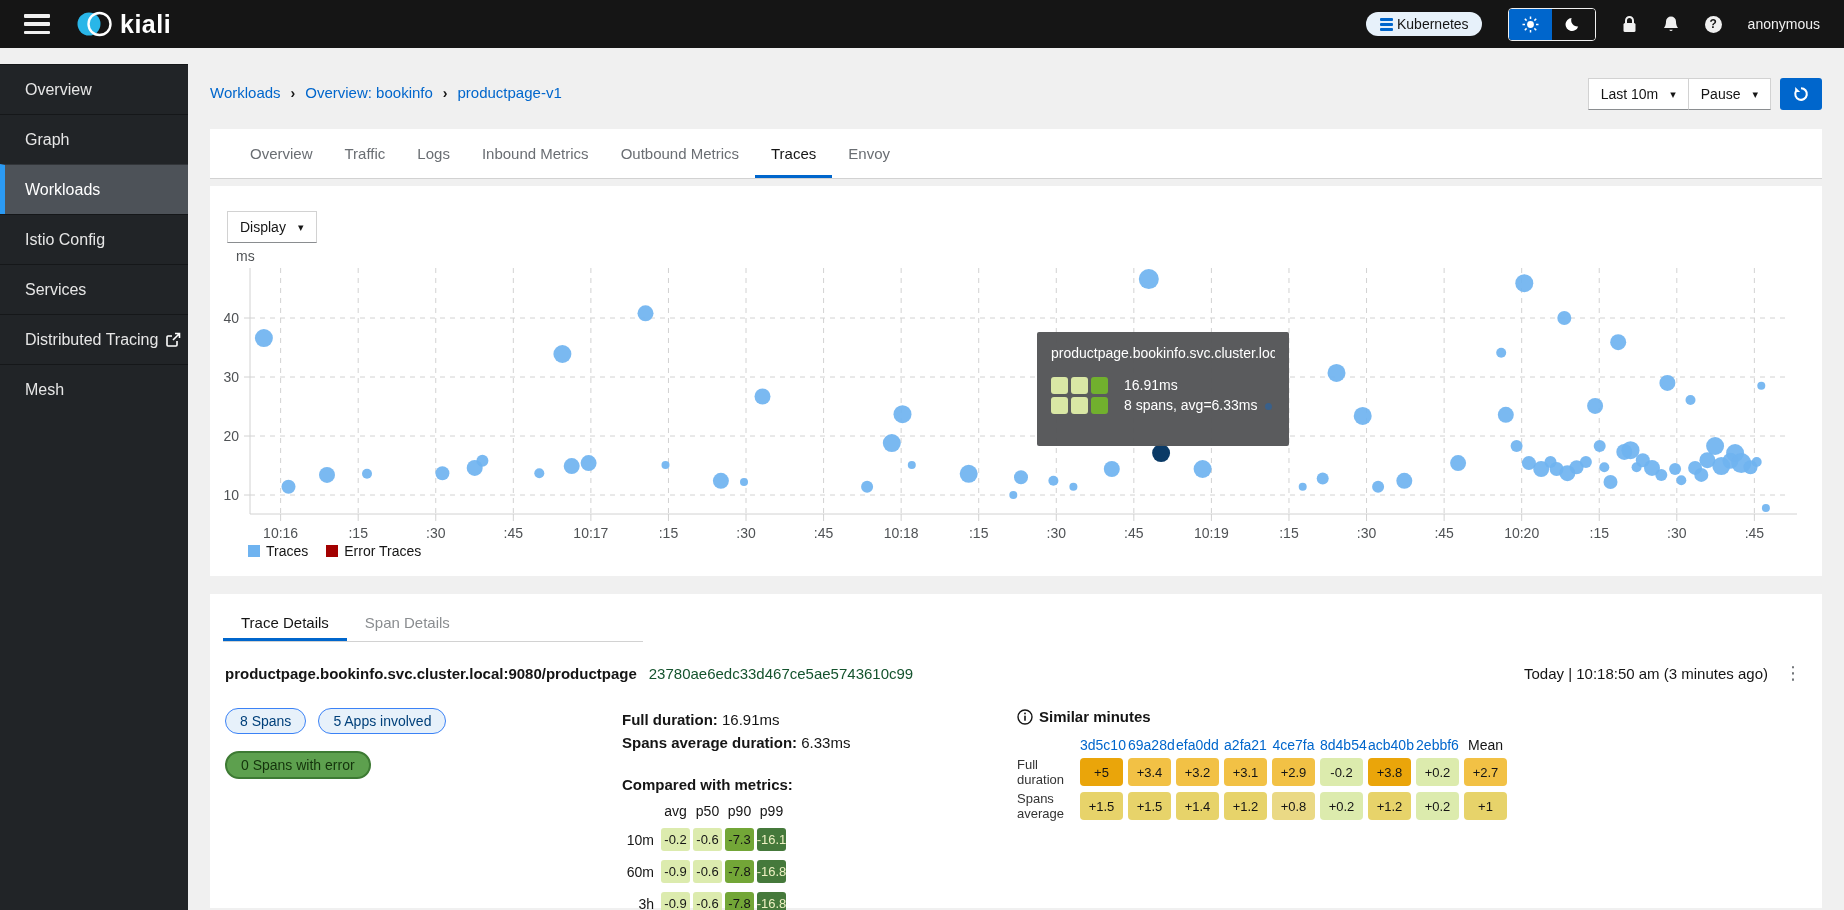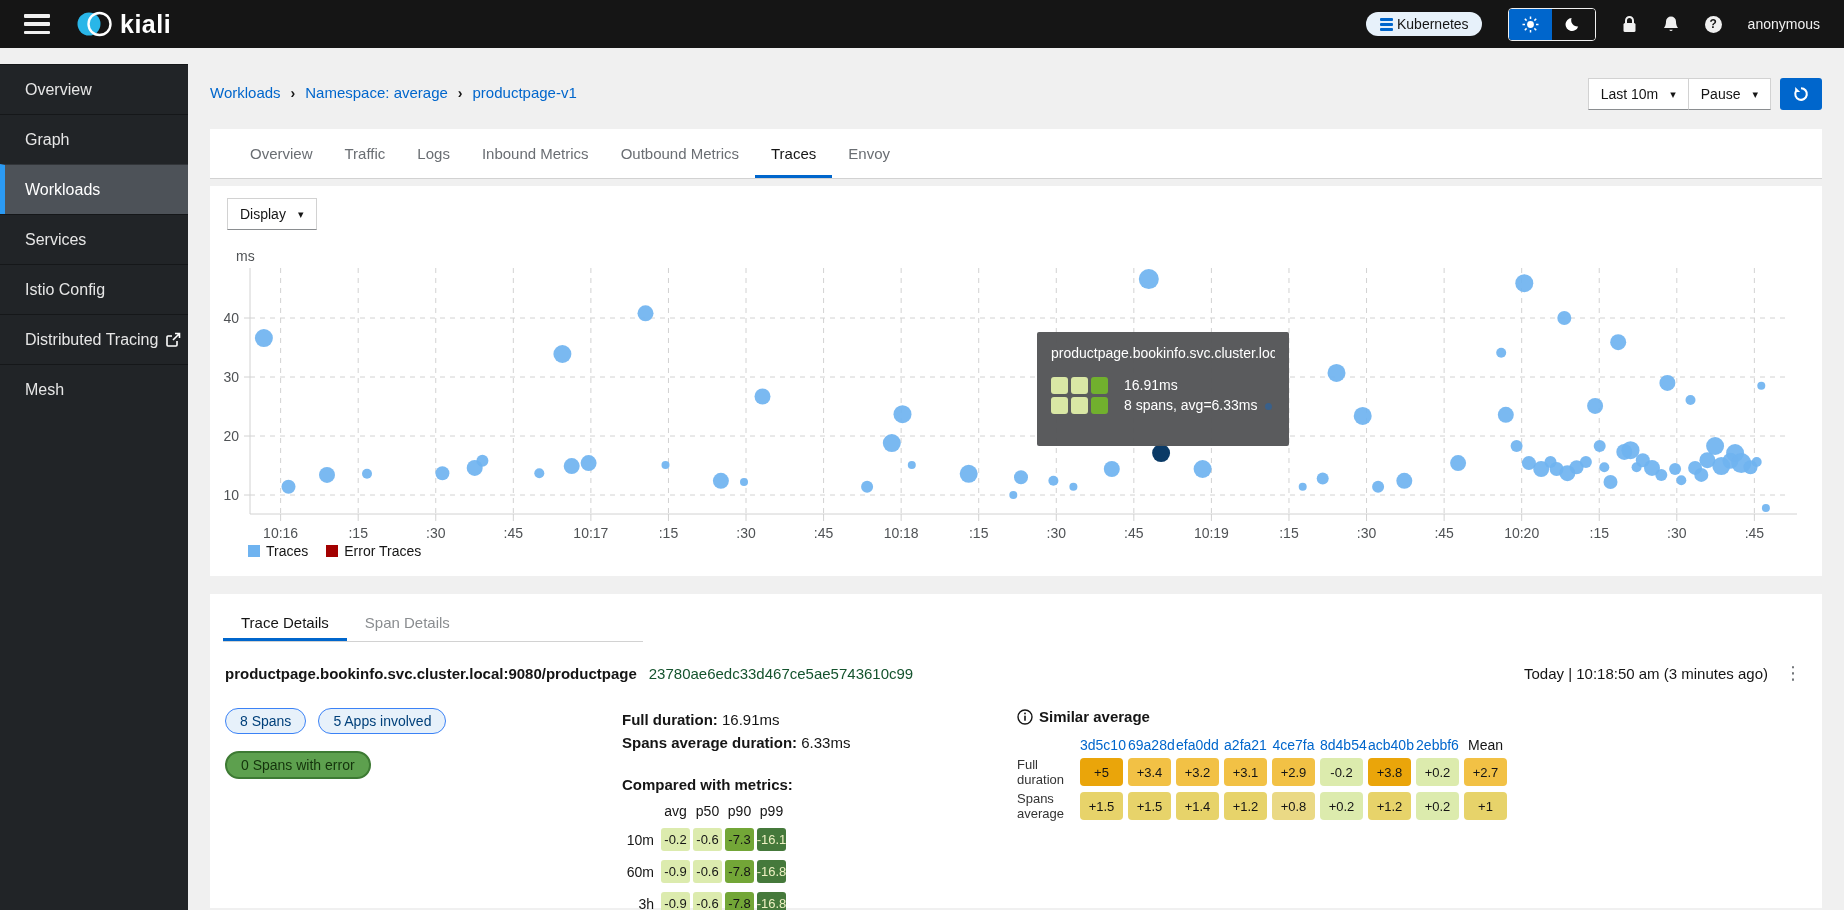--- a/index.html
+++ b/index.html
@@ -39,21 +39,21 @@
     display:flex; align-items:center; gap:12px; padding:0 12px; font-size:14px; cursor:pointer; }
   .caret { font-size:11px; color:#151515; }
   .refresh-btn { width:42px; height:32px; margin-left:9px; background:#0066cc; border:none; border-radius:3px; cursor:pointer; display:flex; align-items:center; justify-content:center; }
 
   .tabs-bar { margin-top:19px; background:#fff; height:50px; display:flex; align-items:stretch; padding-left:24px; border-bottom:1px solid #d2d2d2; }
   .tab { background:none; border:none; font-size:15px; color:#6a6e73; padding:0 16px; cursor:pointer; font-family:inherit; }
   .tab.active { color:#151515; box-shadow:inset 0 -3px 0 #0066cc; }
 
   
   .chart-card { position:relative; margin-top:7px; background:#fff; height:390px; width:1612px; }
-  .display-select { position:absolute; left:17px; top:12px; width:90px; }
+  .display-select { position:absolute; left:17px; top:25px; width:90px; }
   .ms-label { position:absolute; left:26px; top:62px; font-size:14px; color:#4f5255; }
   #scatter { position:absolute; left:0; top:82px; }
   .grid { stroke:#d2d2d2; stroke-width:1; fill:none; }
   .dash { stroke-dasharray:5,5; }
   .xlab,.ylab { fill:#4f5255; font-size:14px; font-family:"Liberation Sans",sans-serif; }
   .pt { fill:#6fb3f0; opacity:.92; cursor:pointer; }
   .pt-selected { fill:#0a3a66; cursor:pointer; }
   .legend { position:absolute; left:38px; top:357px; display:flex; gap:18px; align-items:center; font-size:14px; }
   .legend-item { display:flex; align-items:center; gap:6px; }
   .sw { width:12px; height:12px; display:inline-block; }
@@ -179,40 +179,40 @@
     <div class="side-item">
       <span>Overview</span>
     </div>
     <div class="side-item">
       <span>Graph</span>
     </div>
     <div class="side-item active">
       <span>Workloads</span>
     </div>
     <div class="side-item">
+      <span>Istio Config</span>
+    </div>
+    <div class="side-item">
       <span>Services</span>
-    </div>
-    <div class="side-item">
-      <span>Istio Config</span>
     </div>
     <div class="side-item">
       <span>Distributed Tracing</span>
       <svg width="15" height="15" viewBox="0 0 15 15" style="margin-left:8px">
         <path d="M9 1.5h4.5V6M13.5 1.5 7 8M11 9v4a1 1 0 0 1-1 1H2a1 1 0 0 1-1-1V5a1 1 0 0 1 1-1h4" fill="none" stroke="#fff" stroke-width="1.6"></path>
       </svg>
     </div>
     <div class="side-item">
       <span>Mesh</span>
     </div>
   </nav>
 
 <main class="content">
 
   <div class="toolbar">
-    <div style="padding-top:6px;"><a class="bc-link">Workloads</a><span class="bc-sep">›</span><a class="bc-link">Namespace: average</a><span class="bc-sep">›</span><a class="bc-link">productpage-v1</a></div>
+    <div style="padding-top:6px;"><a class="bc-link">Workloads</a><span class="bc-sep">›</span><a class="bc-link">Overview: bookinfo</a><span class="bc-sep">›</span><a class="bc-link">productpage-v1</a></div>
     <div class="time-controls">
       <div class="select-box">
         <span>Last 10m</span>
         <span class="caret">▾</span>
       </div>
       <div class="select-box" style="border-left:none;">
         <span>Pause</span>
         <span class="caret">▾</span>
       </div>
       <button class="refresh-btn">
@@ -472,21 +472,21 @@
           </div>
       </div>
 
       <div class="col-right">
         <div class="sim-heading">
           <svg width="16" height="16" viewBox="0 0 16 16">
             <circle cx="8" cy="8" r="7" fill="none" stroke="#151515" stroke-width="1.4"></circle>
             <rect x="7.2" y="6.7" width="1.6" height="5" fill="#151515"></rect>
             <rect x="7.2" y="3.6" width="1.6" height="1.7" fill="#151515"></rect>
           </svg>
-          <span>Similar average</span>
+          <span>Similar minutes</span>
         </div>
         <div class="sim-grid">
             <span></span>
             <a class="st-col">3d5c10</a>
             <a class="st-col">69a28d</a>
             <a class="st-col">efa0dd</a>
             <a class="st-col">a2fa21</a>
             <a class="st-col">4ce7fa</a>
             <a class="st-col">8d4b54</a>
             <a class="st-col">acb40b</a>

